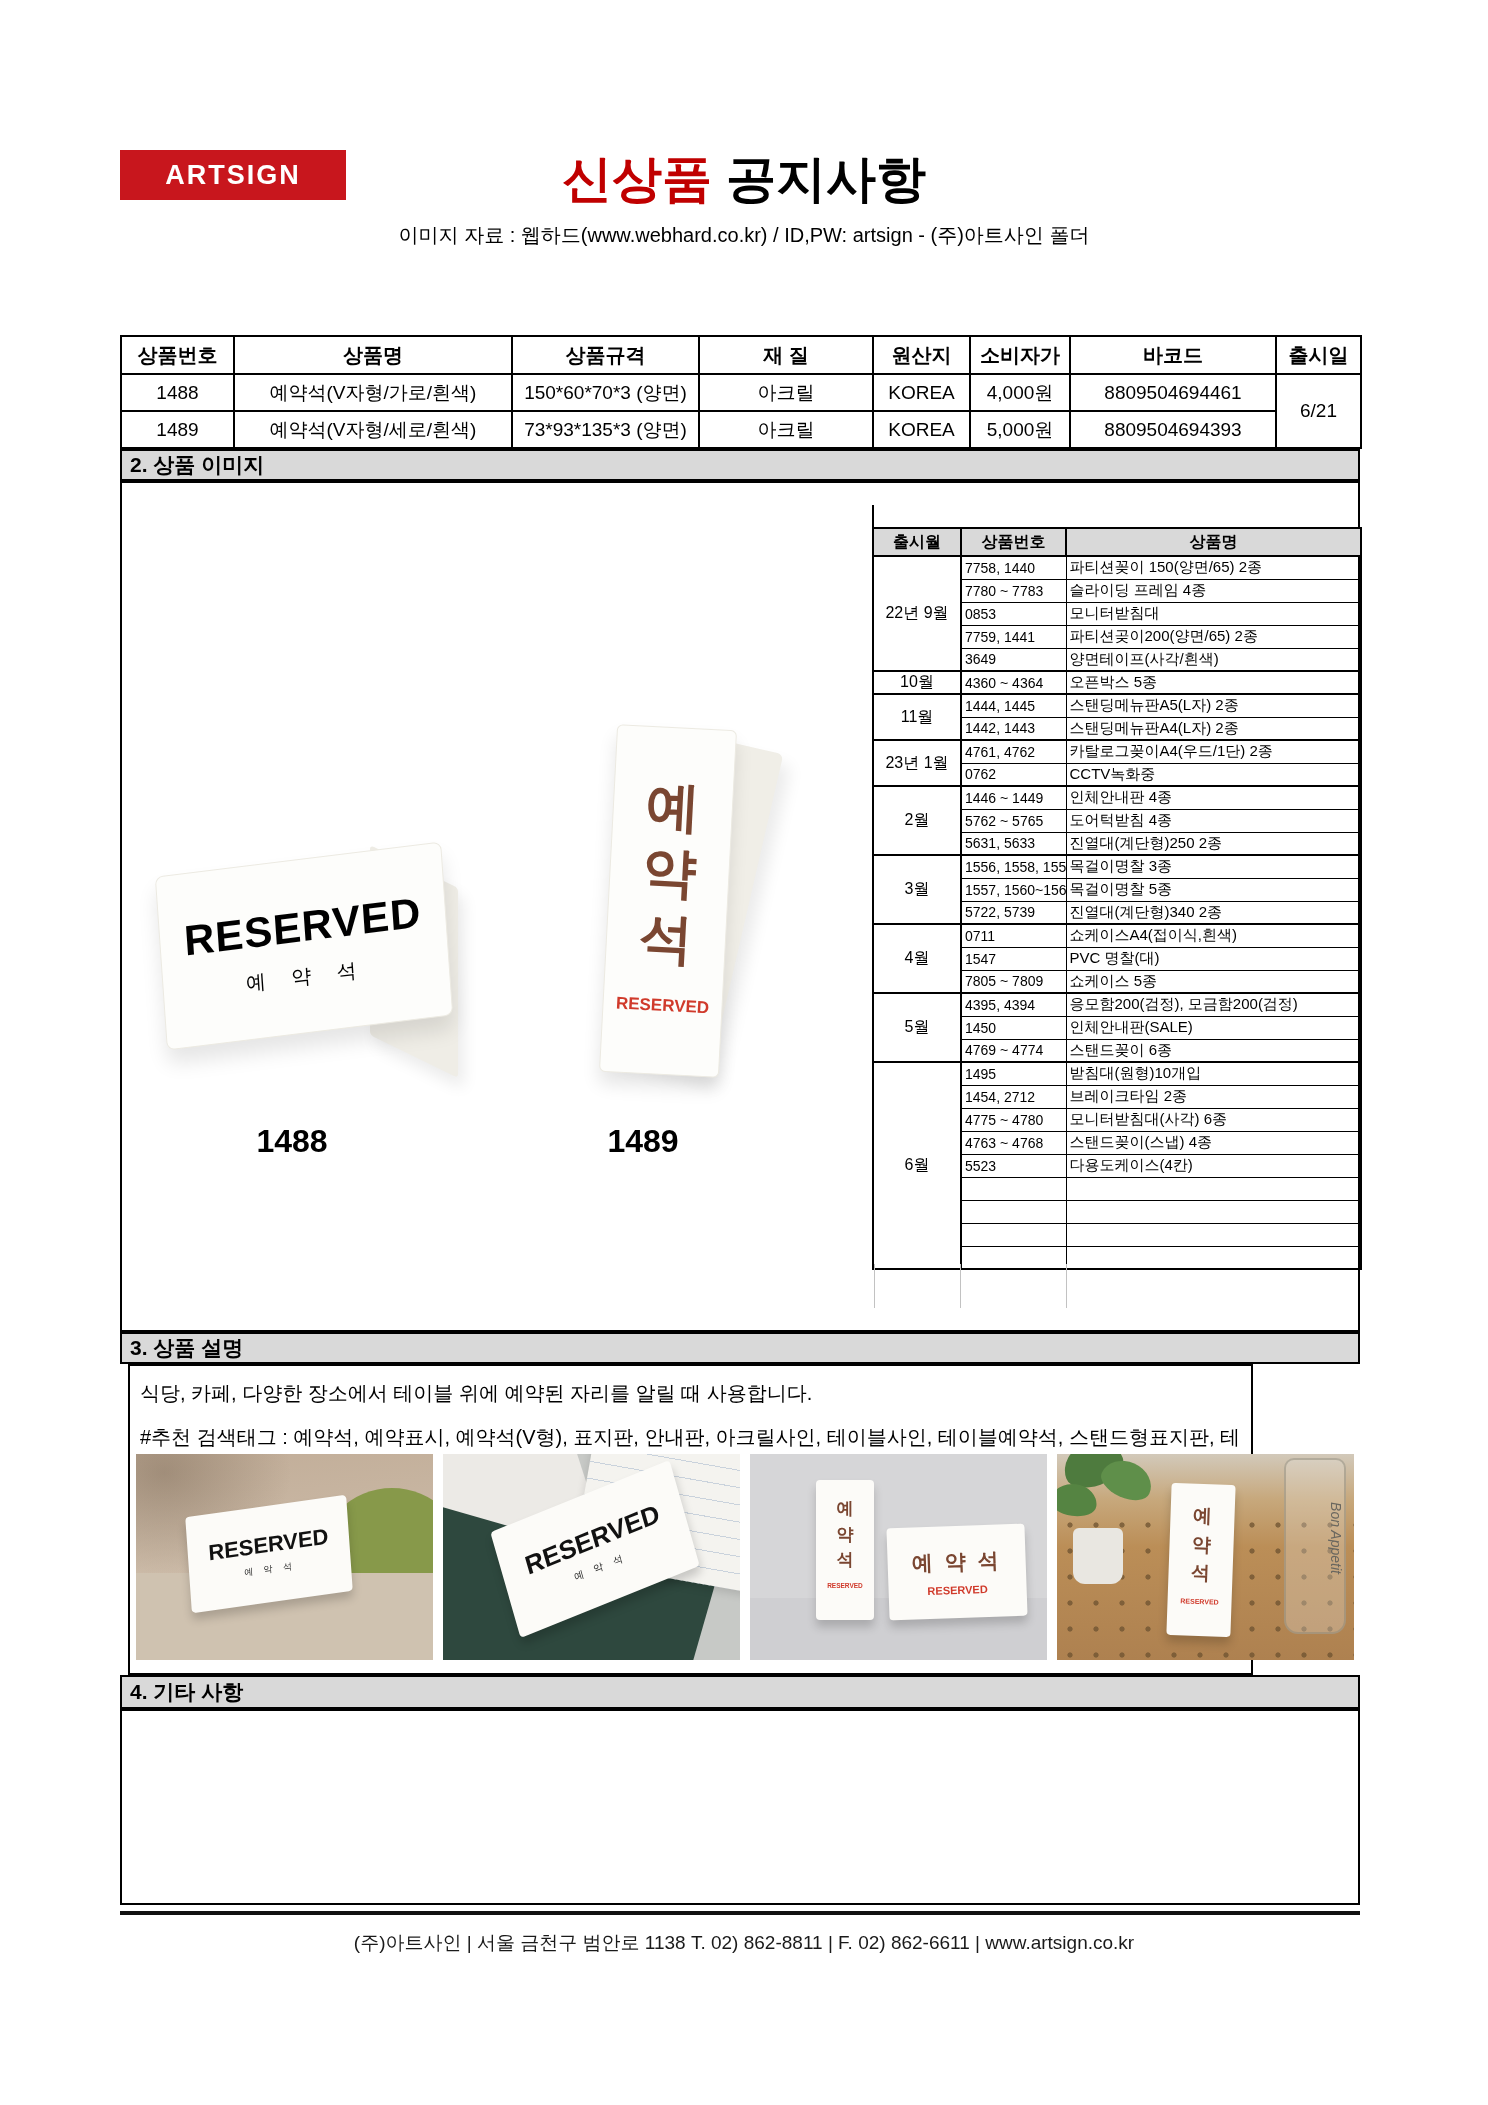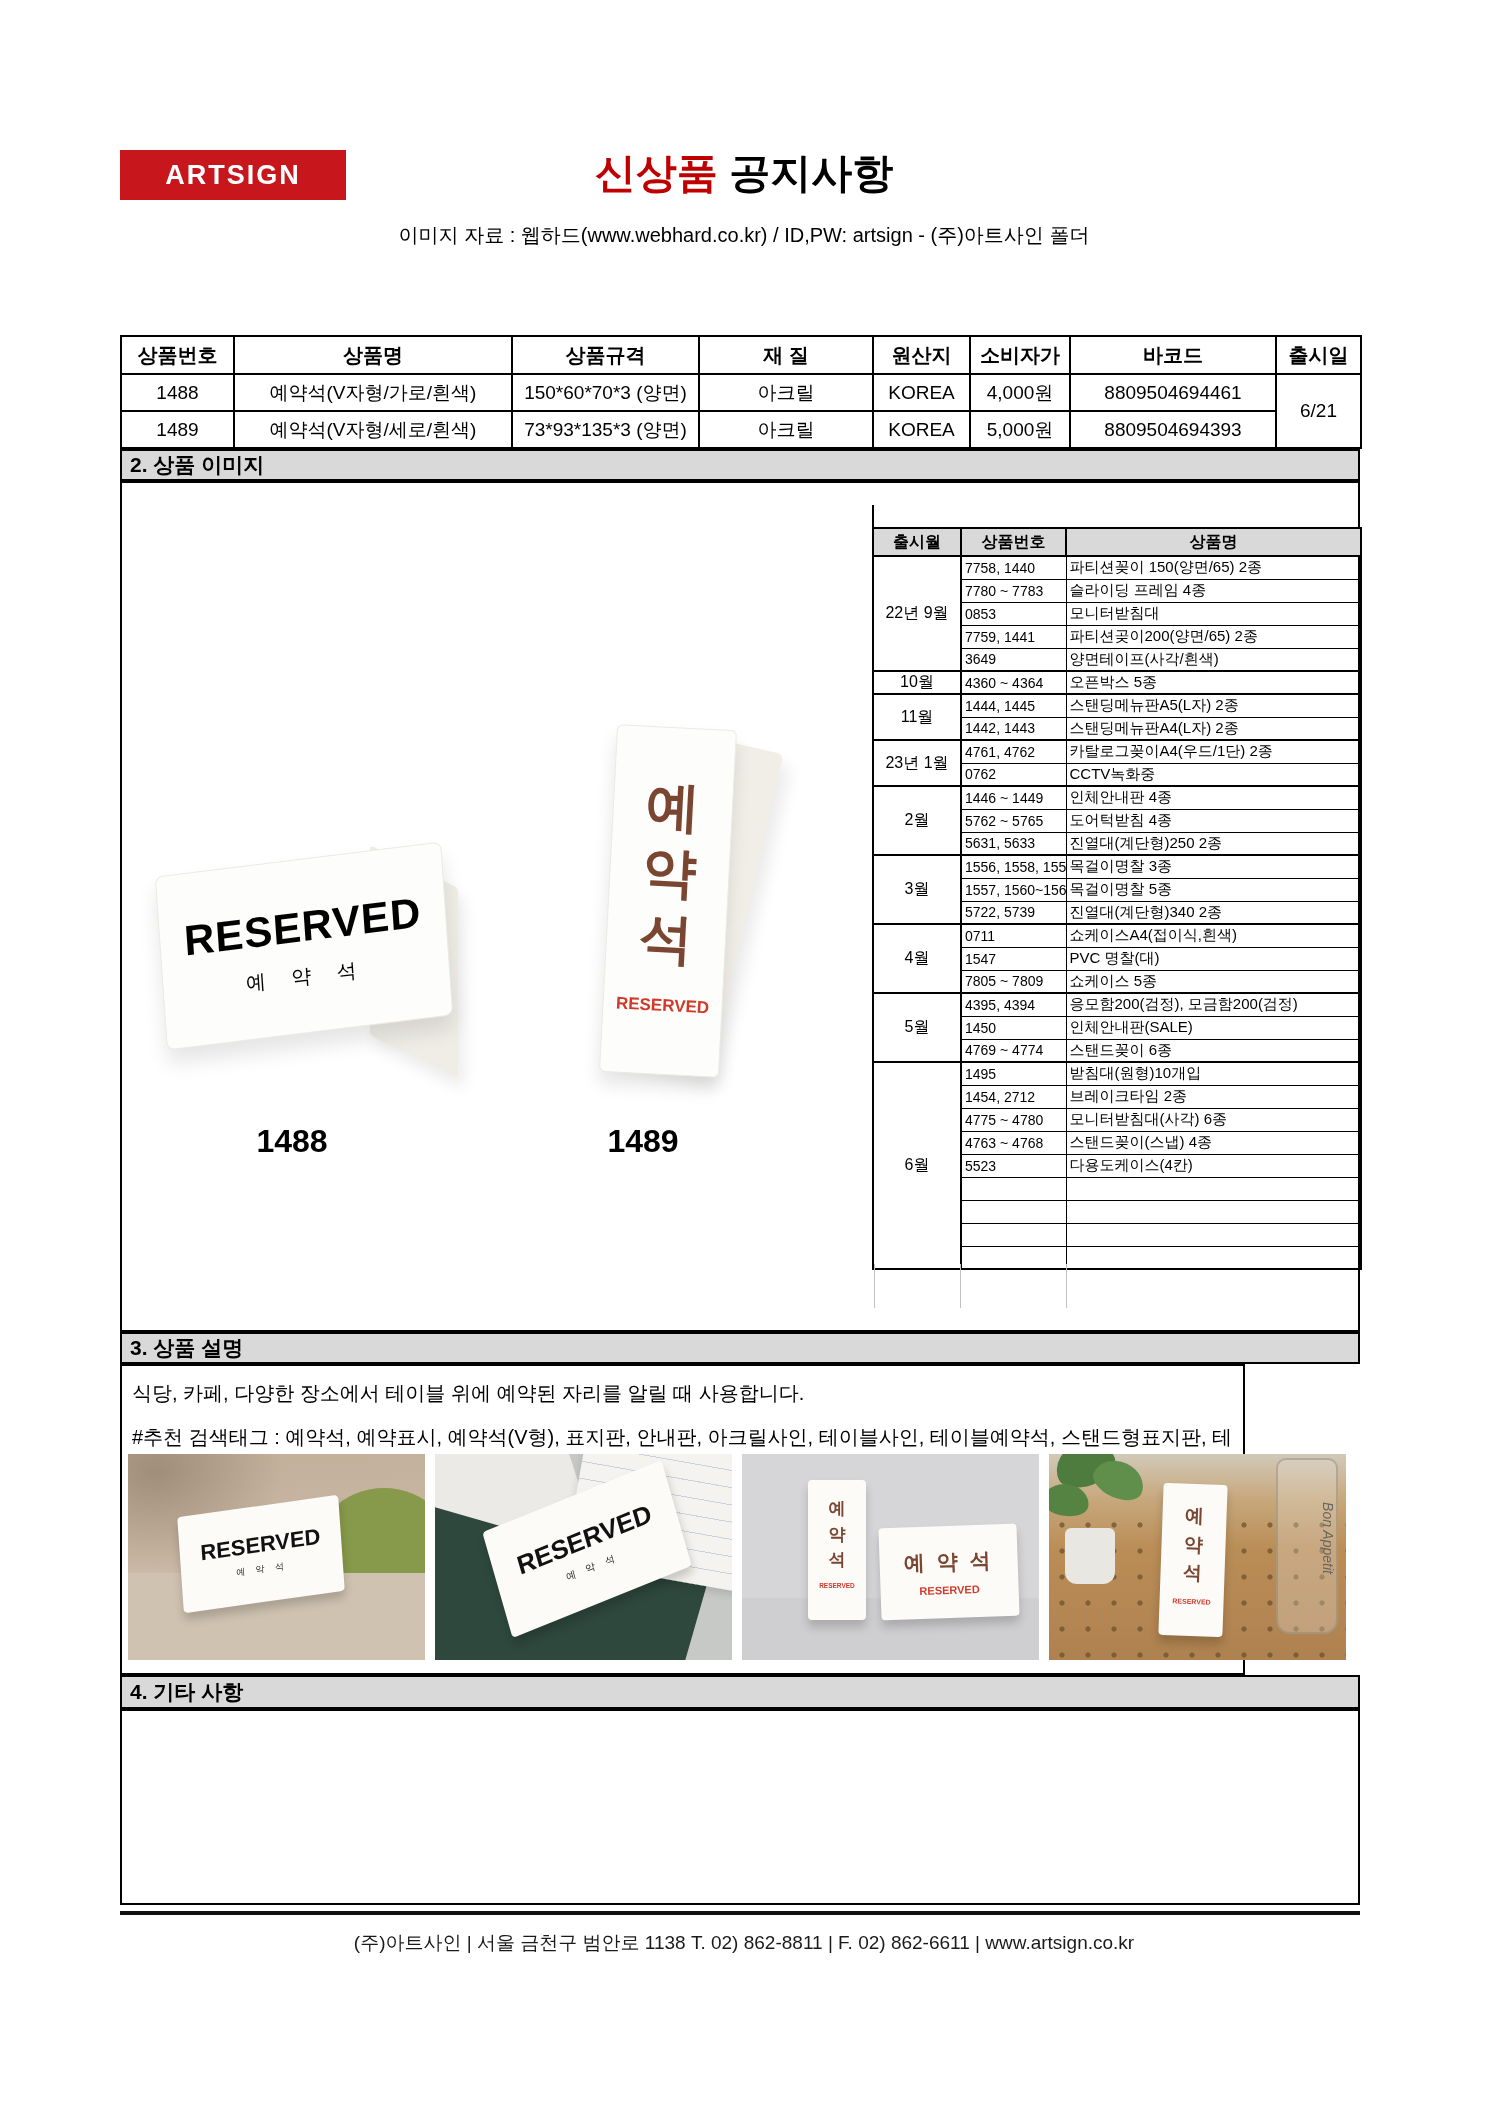--- a/index.html
+++ b/index.html
@@ -4,33 +4,33 @@
 <style>
   html,body{margin:0;padding:0;background:#ffffff;}
   .sheet{position:relative;width:1488px;height:2105px;background:#fff;
          font-family:"Liberation Sans",sans-serif;color:#000;overflow:hidden;}
   .abs{position:absolute;}
 
   
   .logo{left:120px;top:150px;width:226px;height:50px;background:#c8161d;color:#fff;
         display:flex;align-items:center;justify-content:center;font-weight:bold;
         font-size:27px;letter-spacing:2px;}
-  .title{left:0;top:146px;width:100%;text-align:center;font-size:41px;font-weight:bold;}
+  .title{left:0;top:146px;width:100%;text-align:center;font-size:50px;font-weight:bold;}
   .title .accent{color:#c00000;}
   .subtitle{left:0;top:222px;width:100%;text-align:center;font-size:20px;}
   .datenote{left:120px;top:270px;width:1240px;text-align:right;font-size:19px;}
 
   
   .secbar{left:120px;width:1240px;height:32px;background:#d9d9d9;border:2px solid #000;
           box-sizing:border-box;display:flex;align-items:center;padding-left:8px;
           font-weight:bold;font-size:21px;}
   #bar1{top:303px}#bar2{top:449px}#bar3{top:1332px}#bar4{top:1675px;height:34px}
   .secbox{border:2px solid #000;box-sizing:border-box;background:#fff;}
   #box2{left:120px;top:481px;width:1240px;height:851px;}
-  #box3{left:120px;top:1364px;width:1125px;height:311px;}
+  #box3{left:128px;top:1364px;width:1125px;height:311px;}
   #box4{left:120px;top:1709px;width:1240px;height:196px;}
 
   
   .ptable{position:absolute;left:120px;top:335px;width:1240px;border-collapse:collapse;table-layout:fixed;}
   .ptable th,.ptable td{border:2px solid #000;text-align:center;box-sizing:border-box;
                         overflow:hidden;white-space:nowrap;}
   .ptable th{height:38px;font-size:20px;}
   .ptable td{height:37px;font-size:19px;}
 
   

